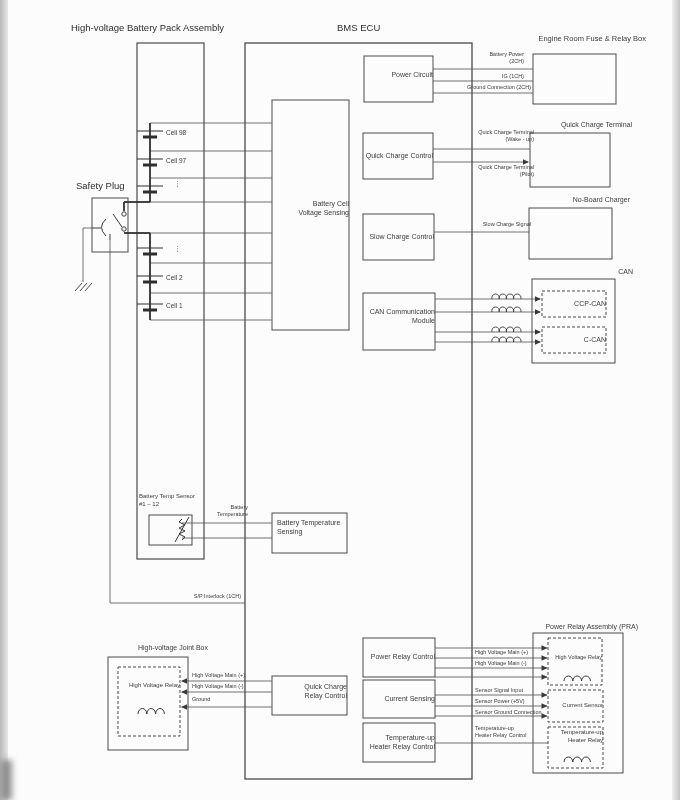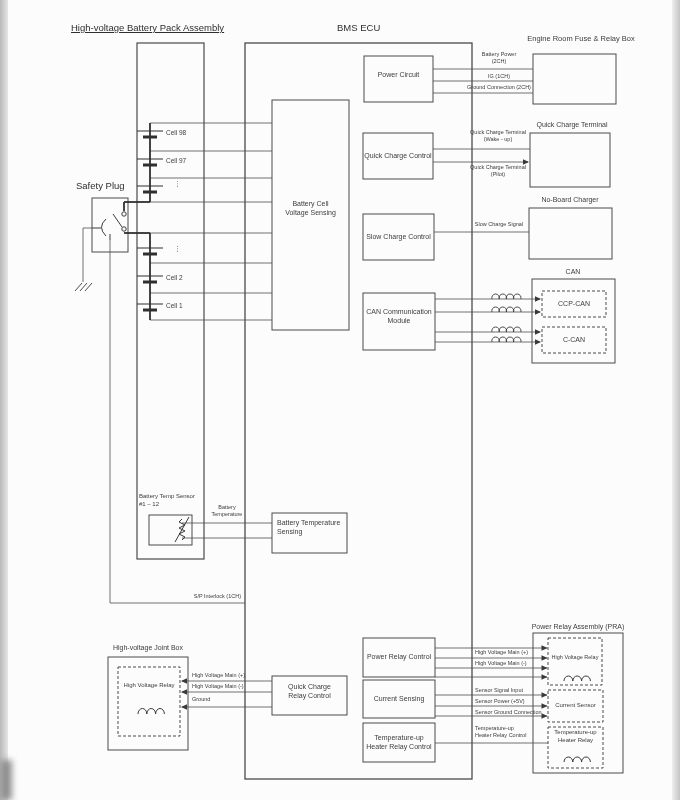--- a/index.html
+++ b/index.html
@@ -1,20 +1,20 @@
 <!DOCTYPE html>
 <html><head>
 <meta charset="utf-8">
 <style>
   html,body{margin:0;padding:0;background:#e9e9e9;}
   #page{position:relative;width:680px;height:800px;background:#fcfcfc;overflow:hidden;
         font-family:"Liberation Sans",sans-serif;}
   svg{position:absolute;left:0;top:0;}
   .lb{position:absolute;color:#3c3c3c;font-size:7px;line-height:1.25;white-space:pre-line;}
-  .c{text-align:center;}
+  .c{text-align:right;}
   .r{text-align:right;}
   .t95{font-size:9.5px;color:#2e2e2e;}
   .t75{font-size:7.5px;}
   .t7{font-size:7px;}
   .t65{font-size:6.5px;}
   .t6{font-size:6px;}
   .t55{font-size:5.5px;line-height:1.3;}
   .edge{position:absolute;}
 </style>
 </head>
@@ -165,21 +165,21 @@
       <polygon points="547.5,677 541.5,674.2 541.5,679.8"></polygon>
       <polygon points="547.5,695 541.5,692.2 541.5,697.8"></polygon>
       <polygon points="547.5,706 541.5,703.2 541.5,708.8"></polygon>
       <polygon points="547.5,716 541.5,713.2 541.5,718.8"></polygon>
       <polygon points="181,681 187,678.2 187,683.8"></polygon>
       <polygon points="181,692 187,689.2 187,694.8"></polygon>
       <polygon points="181,707 187,704.2 187,709.8"></polygon>
     </g>
   </svg>
 
-  <div class="lb t95" style="left:71px;top:22px;text-decoration:underline;">High-voltage Battery Pack Assembly</div>
+  <div class="lb t95" style="left:71px;top:22px;">High-voltage Battery Pack Assembly</div>
   <div class="lb t95" style="left:337px;top:22px;">BMS ECU</div>
   <div class="lb t95" style="left:76px;top:180px;text-align:center;">Safety Plug</div>
   <div class="lb t75 c" style="left:516px;top:34px;width:130px;">Engine Room Fuse &amp; Relay Box</div>
   <div class="lb t7 c" style="left:512px;top:121px;width:120px;">Quick Charge Terminal</div>
   <div class="lb t7 c" style="left:510px;top:196px;width:120px;">No-Board Charger</div>
   <div class="lb t7 c" style="left:513px;top:268px;width:120px;">CAN</div>
   <div class="lb t7 c" style="left:518px;top:623px;width:120px;">Power Relay Assembly (PRA)</div>
   <div class="lb t7 c" style="left:88px;top:644px;width:120px;">High-voltage Joint Box</div>
 
   <div class="lb t7 c" style="left:364px;top:71px;width:69px;">Power Circuit</div>

